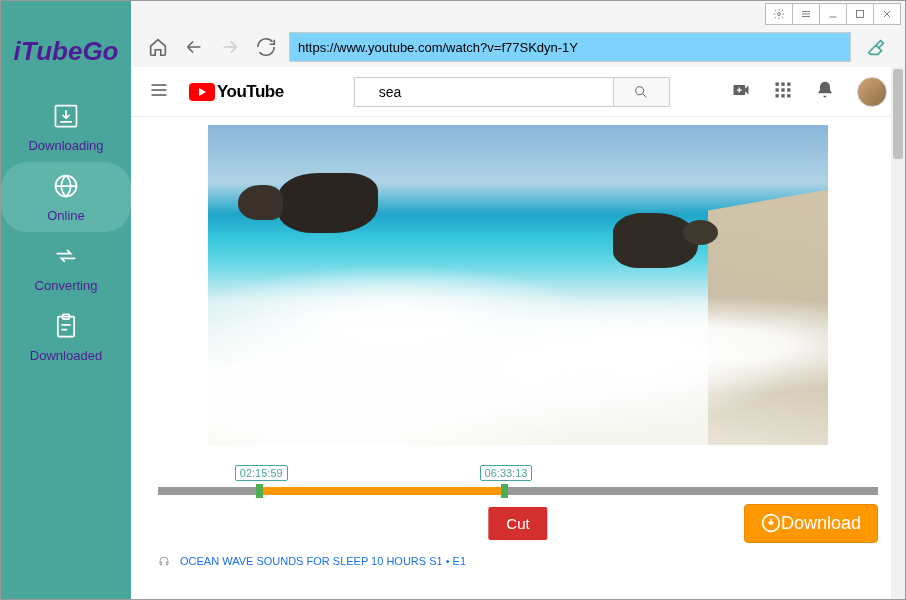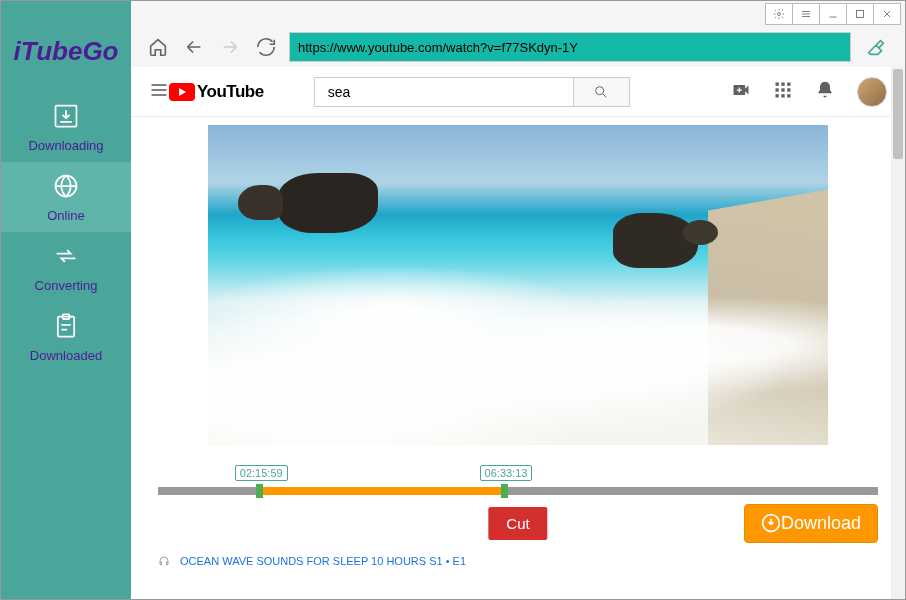--- a/index.html
+++ b/index.html
@@ -3,54 +3,54 @@
 <meta charset="utf-8">
 <style>
 * { margin: 0; padding: 0; box-sizing: border-box; }
 body { font-family: Arial, sans-serif; width: 906px; height: 600px; overflow: hidden; background: #fff; border: 1px solid #999; }
 .app { display: flex; width: 100%; height: 100%; }
 
 
 .sidebar { width: 130px; background: #4aa59a; display: flex; flex-direction: column; align-items: center; padding-top: 35px; color: #4c1d95; }
 .logo { font-size: 26px; font-weight: bold; font-style: italic; margin-bottom: 25px; }
 .side-item { display: flex; flex-direction: column; align-items: center; justify-content: center; width: 100%; height: 70px; cursor: pointer; font-size: 13px; gap: 8px; }
-.side-item.active { background: #5fb5aa; }
+.side-item.active { background: #5fb5aa; border-radius: 26px; }
 .side-icon { width: 28px; height: 28px; display: flex; align-items: center; justify-content: center; }
 .side-icon svg { width: 28px; height: 28px; fill: none; stroke: white; stroke-width: 1.5; }
 
 
 .main { flex: 1; display: flex; flex-direction: column; background: #f5f5f5; position: relative; }
 
 
 .titlebar { height: 26px; display: flex; justify-content: flex-end; align-items: center; padding-right: 4px; gap: 0; }
 .win-btn { width: 28px; height: 22px; border: 1px solid #bbb; background: #fff; display: flex; align-items: center; justify-content: center; cursor: pointer; margin-left: -1px; }
 .win-btn svg { width: 12px; height: 12px; stroke: #555; fill: none; stroke-width: 1.5; }
 
 
 .browser-bar { height: 40px; display: flex; align-items: center; padding: 0 14px; gap: 10px; }
 .nav-btn { width: 26px; height: 26px; display: flex; align-items: center; justify-content: center; cursor: pointer; }
 .nav-btn svg { width: 22px; height: 22px; stroke: #666; fill: none; stroke-width: 1.8; }
 .nav-btn.disabled svg { stroke: #ccc; }
-.url-bar { flex: 1; height: 30px; border: 1px solid #ccc; background: #14b8a6; padding: 0 8px; font-size: 13px; display: flex; align-items: center; }
+.url-bar { flex: 1; height: 30px; border: 1px solid #ccc; background: #7dd3fc; padding: 0 8px; font-size: 13px; display: flex; align-items: center; }
 .brush-btn { width: 30px; }
 .brush-btn svg { stroke: #4aa59a; }
 
 
 .page { flex:1; background: white; margin: 0; position: relative; overflow: hidden; }
 .scrollbar-track { position: absolute; right: 0; top: 0; bottom: 0; width: 14px; background: #f1f1f1; }
 .scrollbar-thumb { position: absolute; right: 2px; top: 2px; width: 10px; height: 90px; background: #c1c1c1; border-radius: 2px; }
 
 
-.yt-header { height: 50px; display: flex; align-items: center; padding: 0 18px; border-bottom: 1px solid #eee; }
+.yt-header { height: 50px; display: flex; align-items: center; padding: 0 18px; gap: 20px; border-bottom: 1px solid #eee; }
 .menu-icon { width: 20px; cursor: pointer; }
 .yt-logo { display: flex; align-items: center; gap: 2px; font-weight: bold; font-size: 17px; letter-spacing: -0.5px; }
 .yt-play { width: 26px; height: 18px; background: #ff0000; border-radius: 4px; display: flex; align-items: center; justify-content: center; }
 .yt-play::before { content: ''; border-left: 7px solid white; border-top: 4px solid transparent; border-bottom: 4px solid transparent; margin-left: 1px; }
 .search-box { display: flex; margin-left: 50px; }
-.search-input { width: 260px; height: 30px; border: 1px solid #ccc; padding: 0 13px; font-size: 14px; }
+.search-input { width: 260px; height: 30px; border: 1px solid #ccc; padding: 0 24px; font-size: 14px; }
 .search-btn { width: 56px; height: 30px; border: 1px solid #ccc; border-left: none; background: #f8f8f8; display: flex; align-items: center; justify-content: center; cursor: pointer; }
 .yt-right { margin-left: auto; display: flex; align-items: center; gap: 22px; }
 .yt-right svg { width: 20px; height: 20px; fill: #606060; }
 .avatar { width: 30px; height: 30px; border-radius: 50%; background: linear-gradient(135deg, #d4a373, #8b6f47); border: 1px solid #ccc; }
 
 
 .video-wrap { padding: 8px 0 0 0; display: flex; flex-direction: column; align-items: center; }
 .video { width: 620px; height: 320px; position: relative; overflow: hidden; background: linear-gradient(to bottom, #8ab5d9 0%, #b0d4e6 18%, #1fa5c9 28%, #35c5dc 35%, #5dd5e5 42%, #d9f0f3 55%, #f2f6f2 80%, #f5f6ee 100%); }
 .rock1 { position: absolute; top: 48px; left: 70px; width: 100px; height: 60px; background: #2a2520; border-radius: 40% 30% 45% 35%; }
 .rock2 { position: absolute; top: 60px; left: 30px; width: 45px; height: 35px; background: #3a322a; border-radius: 50% 40% 30% 45%; }

